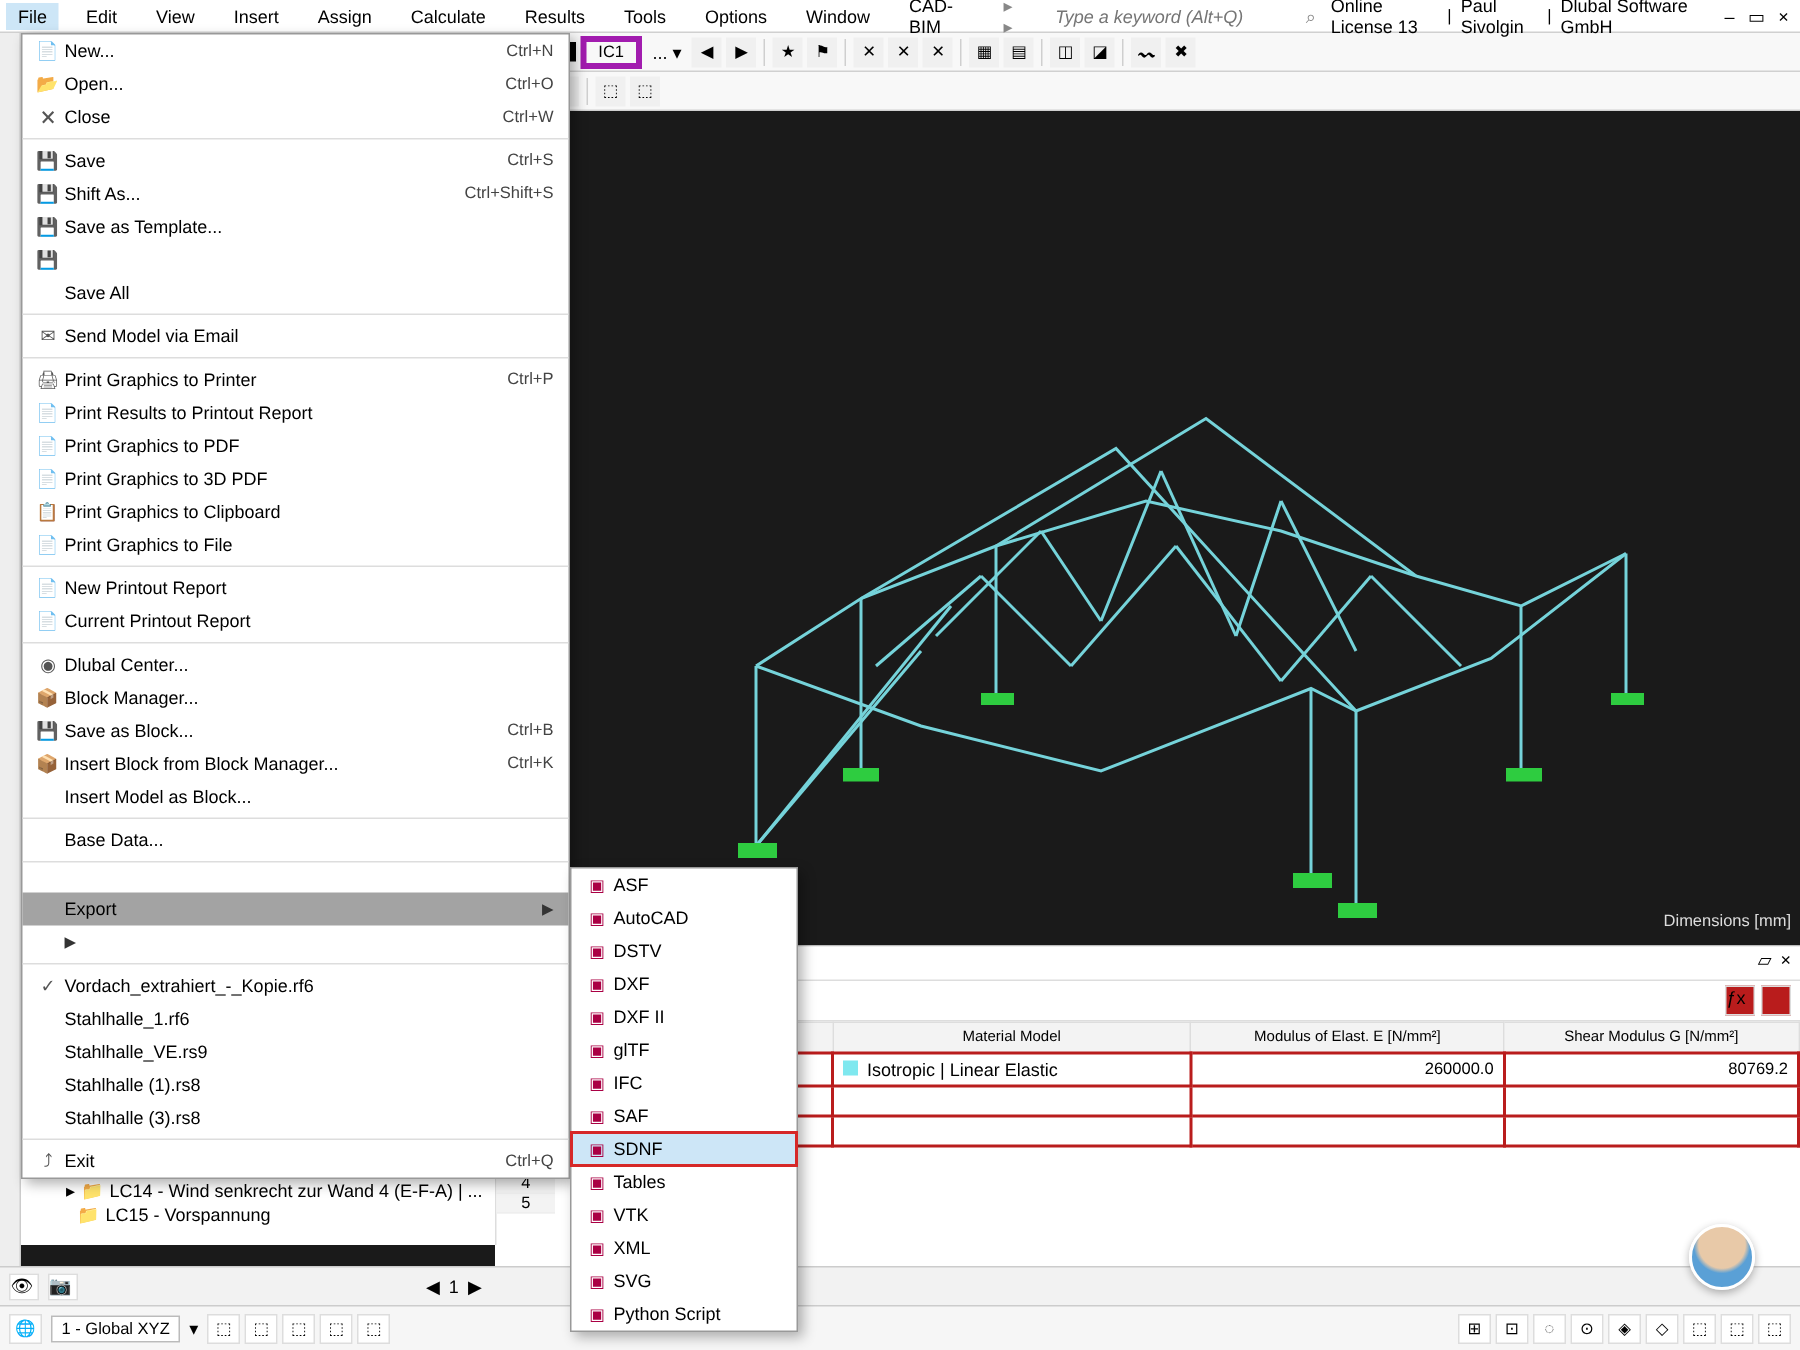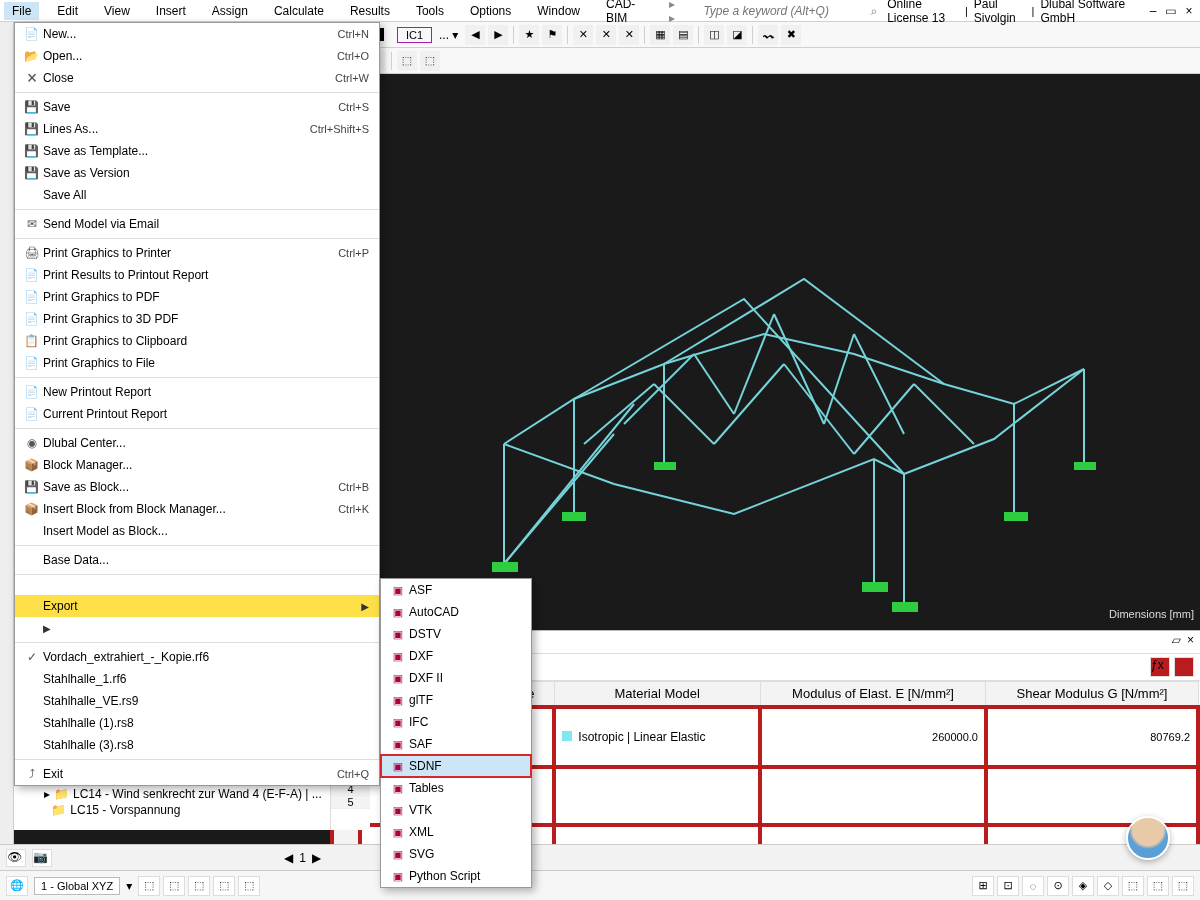--- a/index.html
+++ b/index.html
@@ -10,51 +10,51 @@
 .menubar .menu-item.active { background: #cde6f7; }
 .menubar .search { margin-left: 8px; color: #737373; font-style: italic; border: none; background: transparent; }
 .menubar .right-info { margin-left: auto; display: flex; align-items: center; gap: 6px; font-size: 11px; }
 .menubar .win-ctrl { display: flex; gap: 4px; margin-left: 8px; }
 .menubar .win-ctrl span { width: 14px; text-align: center; cursor: pointer; }
 
 .toolbar { display: flex; align-items: center; height: 26px; background: #f8f8f8; border-bottom: 1px solid #d0d0d0; padding: 0 4px; gap: 3px; }
 .toolbar .tb-btn { width: 20px; height: 20px; display: inline-flex; align-items: center; justify-content: center; border: 1px solid transparent; background: #f0f0f0; font-size: 11px; }
 .toolbar .tb-sep { width: 1px; height: 18px; background: #cfcfcf; margin: 0 2px; }
 .toolbar .lo-box { background: #000; color:#fff; padding:1px 6px; font-size:10px; }
-.toolbar .ic1 { border:1px solid #a21caf; padding:1px 8px; font-size:11px;margin-left:10px;}
+.toolbar .ic1 { border:4px solid #a21caf; padding:1px 8px; font-size:11px;}
 .toolbar .dots { padding:0 4px; }
 
 .left-rail { position: absolute; left: 0; top: 22px; width: 14px; height: 856px; background: #eee; border-right: 1px solid #ccc; z-index: 4; }
 
 .viewport { position: absolute; left: 14px; top: 74px; right: 0; bottom: 0; background: #1a1a1a; }
 .viewport .dim-label { position: absolute; right: 6px; bottom: 280px; color: #ddd; font-size: 11px; }
 
 .drop-menu { position: absolute; left: 14px; top: 22px; width: 366px; background: #fff; border: 1px solid #999; box-shadow: 3px 3px 8px rgba(0,0,0,.3); z-index: 20; }
 .drop-menu .dm-row { display: flex; align-items: center; height: 22px; padding: 0 10px 0 6px; cursor: pointer; }
-.drop-menu .dm-row.hl { background: #fde047; margin-top: 20px; }
+.drop-menu .dm-row.hl { background: #a3a3a3; margin-top: 20px; }
 .drop-menu .dm-icon { width: 22px; text-align: center; font-size: 12px; color: #555; }
 .drop-menu .dm-label { flex: 1; }
 .drop-menu .dm-short { color: #444; font-size: 11px; }
 .drop-menu .dm-arrow { color: #333; font-size: 10px; }
 .drop-menu .dm-sep { height: 1px; background: #ddd; margin: 3px 0; }
 
 .sub-menu { position: absolute; left: 380px; top: 578px; width: 152px; background: #fff; border: 1px solid #999; box-shadow: 3px 3px 8px rgba(0,0,0,.3); z-index: 21; }
 .sub-menu .sm-row { display: flex; align-items: center; height: 22px; padding: 0 8px 0 6px; cursor: pointer; }
 .sub-menu .sm-row .sm-icon { width: 22px; text-align: center; font-size: 11px; color:#a04; }
 .sub-menu .sm-row.hl { background: #cde6f7; }
 .sub-menu .sm-row.boxed { outline: 2px solid #d62828; outline-offset: -1px; }
 
 .lower-panel { position: absolute; left: 330px; right: 0; bottom: 30px; height: 240px; background: #fff; border-top: 1px solid #bbb; z-index: 5; }
 .lower-panel .lp-title { background: #fff; padding: 4px 8px; border-bottom: 1px solid #ddd; }
 .lower-panel .lp-tools { display: flex; align-items: center; gap: 4px; padding: 3px 6px; border-bottom: 1px solid #ddd; }
 .lower-panel select { font-size: 11px; padding: 2px 8px; }
 .lower-panel .lp-tbtn { width: 20px; height:20px; border:1px solid #ddd; background:#b91c1c; }
 .lower-panel table { width: 100%; border-collapse: collapse; }
-.lower-panel th { background: #f3f3f3; border: 1px solid #ddd; font-weight: normal; font-size: 13px; padding: 4px 6px; }
-.lower-panel td { border: 4px solid #b91c1c; padding: 21px 6px; font-size: 11px; }
+.lower-panel th { background: #f3f3f3; border: 1px solid #ddd; font-weight: normal; font-size: 10px; padding: 4px 6px; }
+.lower-panel td { border: 2px solid #b91c1c; padding: 3px 6px; font-size: 11px; }
 .lower-panel .rownum { width: 22px; text-align: center; background:#f3f3f3; }
 .lower-panel .lp-btm { position:absolute; right:6px; top:2px; display:flex; gap:6px;}
 .lower-panel .tab-strip { position: absolute; bottom: 0; left: 0; right: 0; height: 24px; display: flex; align-items: center; border-top: 1px solid #ddd; background: #fafafa; }
 .lower-panel .tab-strip .ts-tab { padding: 3px 10px; border-right: 1px solid #ddd; font-size: 11px; }
 
 .nav-tree { position: absolute; left: 14px; top: 770px; width: 316px; height: 60px; background: #fff; z-index: 6; font-size: 11px; overflow:hidden;}
 .nav-tree .nt-row { display:flex; align-items:center; gap:4px; padding: 1px 4px 1px 30px;}
 .nav-tree .folder { color: #d9a400; }
 
 .tree-pager { position: absolute; left: 330px; top: 770px; width: 40px; height: 60px; background:#fff; z-index:6; border-left:1px solid #ddd;}
@@ -237,31 +237,30 @@
   <span class="dm-short">Ctrl+W</span>
   </div>
     <div class="dm-sep"></div>
     <div class="dm-row">
       <span class="dm-icon">💾</span>
   <span class="dm-label">Save</span>
   <span class="dm-short">Ctrl+S</span>
   </div>
     <div class="dm-row">
       <span class="dm-icon">💾</span>
-  <span class="dm-label">Lines As...</span>
+  <span class="dm-label">Shift As...</span>
   <span class="dm-short">Ctrl+Shift+S</span>
   </div>
     <div class="dm-row">
       <span class="dm-icon">💾</span>
   <span class="dm-label">Save as Template...</span>
 
   </div>
     <div class="dm-row">
       <span class="dm-icon">💾</span>
-  <span class="dm-label">Save as Version</span>
 
   </div>
     <div class="dm-row">
       <span class="dm-icon"></span>
   <span class="dm-label">Save All</span>
 
   </div>
     <div class="dm-sep"></div>
     <div class="dm-row">
       <span class="dm-icon">✉</span>

